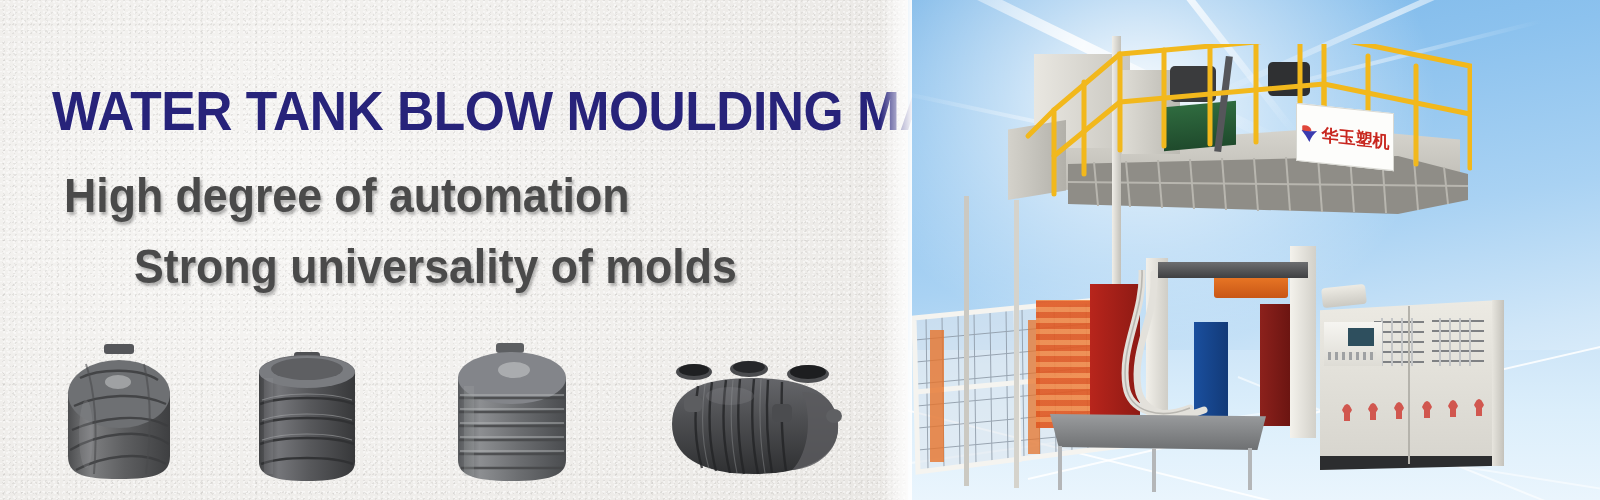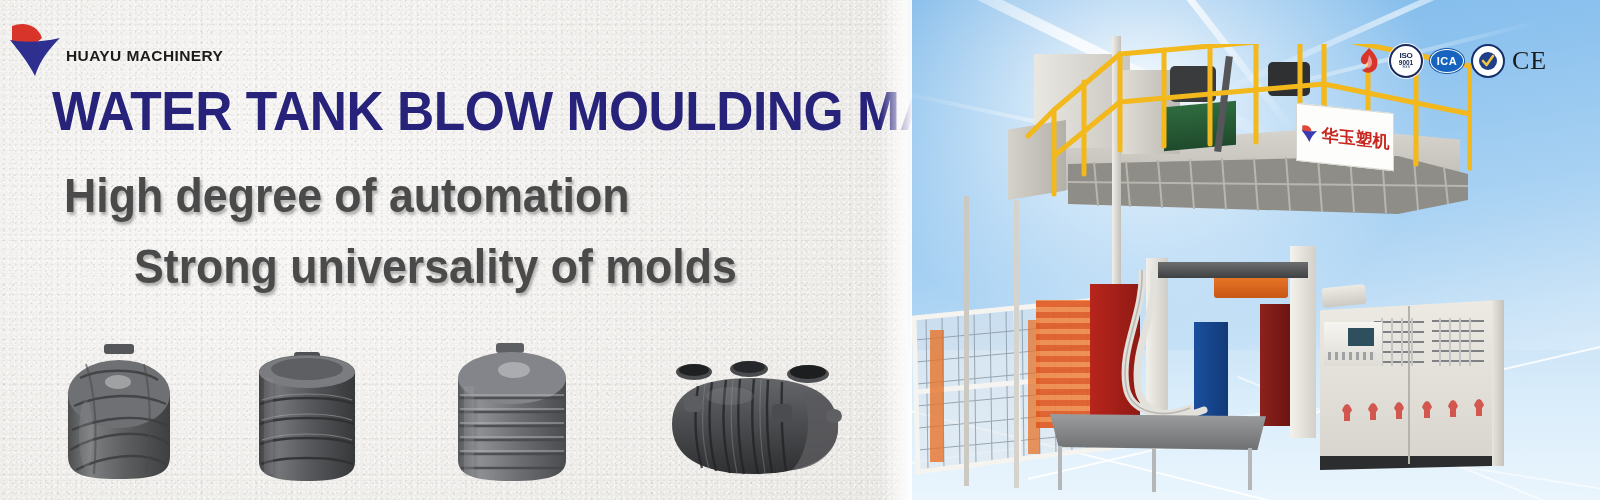--- a/index.html
+++ b/index.html
@@ -116,29 +116,20 @@
   .cert-ce{font-size:26px;font-weight:normal;color:#1a1a1a;letter-spacing:1px;font-family:"Liberation Serif",serif;}
 </style>
 </head>
 <body>
 
 <div class="banner">
 
   <div class="left-panel">
     <div class="noise"></div>
 
-    <div class="logo">
-      <div class="logo-mark">
-        <svg width="58" height="60" viewBox="0 0 58 60">
-          <path d="M4 8 C16 3, 30 7, 34 20 C26 28, 12 30, 4 24 Z" fill="#d8342a"></path>
-          <path d="M2 22 C14 24, 30 25, 52 20 C42 30, 32 42, 27 58 C20 44, 10 32, 2 22 Z" fill="#2e2f8f"></path>
-        </svg>
-      </div>
-      <div class="logo-text">HUAYU MACHINERY</div>
-    </div>
 
     <div class="headline">WATER TANK BLOW MOULDING MACHINE</div>
 
     <div class="sub sub-1">High degree of automation</div>
     <div class="sub sub-2">Strong universality of molds</div>
 
     <div class="tanks">
 
       <div class="tank" style="left:46px;width:150px;height:150px;">
         <svg width="150" height="150" viewBox="0 0 150 150">
@@ -459,36 +450,15 @@
           <rect x="140" y="15" width="6" height="9"></rect>
       </g>
     </svg>
     <div class="mach" style="left:500px;top:306px;width:1.5px;height:158px;background:#b5b3ac;"></div>
     <div class="mach" style="left:584px;top:300px;width:12px;height:166px;background:linear-gradient(to right,#e7e5de,#c4c2bb);"></div>
     <div class="mach" style="left:414px;top:286px;width:44px;height:20px;background:linear-gradient(to bottom,#edebe4,#cbc9c2);border-radius:4px;transform:rotate(-6deg);"></div>
 
     <div class="mach" style="left:56px;top:196px;width:5px;height:290px;background:#cbc9c2;"></div>
     <div class="mach" style="left:106px;top:200px;width:5px;height:288px;background:#d5d3cc;"></div>
 
-    <div class="certs">
-      <div class="cert">
-        <svg width="26" height="28" viewBox="0 0 26 28">
-          <path d="M13 1 C19 7, 23 12, 21 19 C19 26, 10 28, 6 23 C10 22, 13 19, 12 15 C10 18, 6 18, 5 14 C4 9, 9 6, 13 1 Z" fill="#d8342a"></path>
-          <path d="M13 8 C16 12, 17 16, 15 19 C13 22, 9 21, 9 18 C11 17, 12 14, 13 8 Z" fill="#fff" opacity=".5"></path>
-        </svg>
-      </div>
-      <div class="cert cert-iso">
-        <b>ISO</b>
-        <i>9001</i>
-        <em>SGS</em>
-      </div>
-      <div class="cert cert-ica">ICA</div>
-      <div class="cert cert-tick">
-        <svg width="20" height="20" viewBox="0 0 20 20">
-          <circle cx="10" cy="10" r="9" fill="#1f3f86"></circle>
-          <path d="M5 10 L8.5 14 L15 5" stroke="#f5c542" stroke-width="2.6" fill="none" stroke-linecap="round" stroke-linejoin="round"></path>
-        </svg>
-      </div>
-      <div class="cert cert-ce">CE</div>
-    </div>
 
   </div>
 </div>
 
 </body></html>

